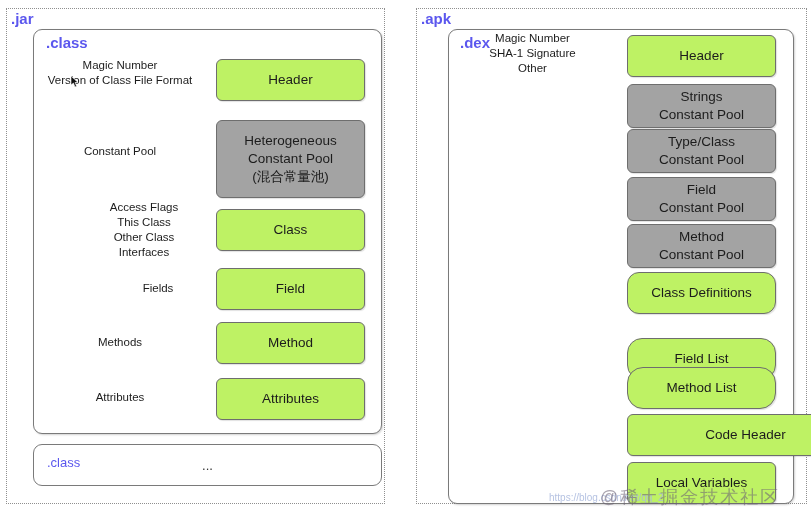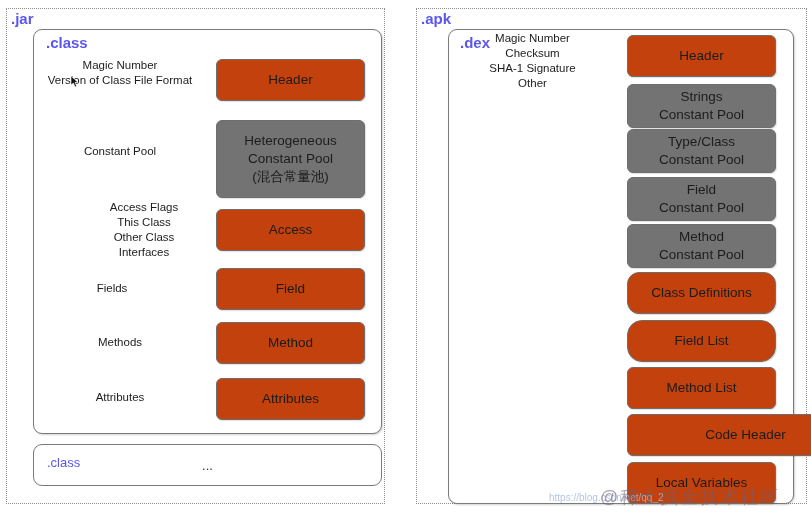--- a/index.html
+++ b/index.html
@@ -13,22 +13,22 @@
   .solid-panel{
     position:absolute;border:1.5px solid #7a7a7a;border-radius:9px;background:#ffffff;
     box-shadow:1px 1px 2px rgba(0,0,0,0.18);
   }
   .node{
     position:absolute;width:147px;border:1.4px solid #6e6e6e;border-radius:6px;
     display:flex;flex-direction:column;align-items:center;justify-content:center;
     font-size:13.5px;line-height:1.32;text-align:center;color:#1c1c1c;
     box-shadow:1px 1px 1px rgba(0,0,0,0.12);
   }
-  .node.pink{background:#c2410c;}
-  .node.blue{background:#737373;}
+  .node.pink{background:#bef264;}
+  .node.blue{background:#a3a3a3;}
   .node span{display:block;}
   .lbl{position:absolute;text-align:center;font-size:11.5px;line-height:15px;color:#1c1c1c;}
   .lbl span{display:block;}
   .more-panel{
     position:absolute;border:1.5px solid #7a7a7a;border-radius:9px;background:#ffffff;
   }
   .ellipsis{
     position:absolute;left:0;right:0;top:0;bottom:0;display:flex;align-items:center;
     justify-content:center;font-size:13px;color:#333;
   }
@@ -60,21 +60,21 @@
   </div>
   <div class="lbl" style="left:33px;top:144px;width:174px;">
     <span>Constant Pool</span>
   </div>
   <div class="lbl" style="left:33px;top:200px;width:174px;margin-left:24px;">
     <span>Access Flags</span>
     <span>This Class</span>
     <span>Other Class</span>
     <span>Interfaces</span>
   </div>
-  <div class="lbl" style="left:25px;top:281px;width:174px;">
+  <div class="lbl" style="left:33px;top:281px;width:174px;padding-left:38px;">
     <span>Fields</span>
   </div>
   <div class="lbl" style="left:33px;top:335px;width:174px;">
     <span>Methods</span>
   </div>
   <div class="lbl" style="left:33px;top:390px;width:174px;">
     <span>Attributes</span>
   </div>
 
   <svg class="cursor-icon" style="left:70px;top:76px;" width="10" height="12" viewBox="0 0 10 12">
@@ -83,21 +83,21 @@
 
   <div class="node pink" style="left:216px;top:59px;height:40px;">
     <span>Header</span>
   </div>
   <div class="node blue" style="left:216px;top:120px;height:76px;">
     <span>Heterogeneous</span>
     <span>Constant Pool</span>
     <span>(混合常量池)</span>
   </div>
   <div class="node pink" style="left:216px;top:209px;height:40px;">
-    <span>Access</span>
+    <span>Class</span>
   </div>
   <div class="node pink" style="left:216px;top:268px;height:40px;">
     <span>Field</span>
   </div>
   <div class="node pink" style="left:216px;top:322px;height:40px;">
     <span>Method</span>
   </div>
   <div class="node pink" style="left:216px;top:378px;height:40px;">
     <span>Attributes</span>
   </div>
@@ -108,21 +108,20 @@
   </div>
 
   <div class="dashed-panel" style="left:416px;top:8px;width:389px;height:494px;"></div>
   <div class="panel-label" style="left:421px;top:10px;">.apk</div>
 
   <div class="solid-panel" style="left:448px;top:29px;width:344px;height:473px;"></div>
   <div class="panel-label" style="left:460px;top:34px;">.dex</div>
 
   <div class="lbl" style="left:448px;top:31px;width:169px;">
     <span>Magic Number</span>
-    <span>Checksum</span>
     <span>SHA-1 Signature</span>
     <span>Other</span>
   </div>
 
   <div class="node pink" style="left:627px;top:35px;height:40px;">
     <span>Header</span>
   </div>
   <div class="node blue" style="left:627px;top:84px;height:42px;">
     <span>Strings</span>
     <span>Constant Pool</span>
@@ -135,24 +134,24 @@
     <span>Field</span>
     <span>Constant Pool</span>
   </div>
   <div class="node blue" style="left:627px;top:224px;height:42px;">
     <span>Method</span>
     <span>Constant Pool</span>
   </div>
   <div class="node pink" style="left:627px;top:272px;height:40px;border-radius:12px;">
     <span>Class Definitions</span>
   </div>
-  <div class="node pink" style="left:627px;top:320px;height:40px;border-radius:15px;">
+  <div class="node pink" style="left:627px;top:338px;height:40px;border-radius:15px;">
     <span>Field List</span>
   </div>
-  <div class="node pink" style="left:627px;top:367px;height:40px;">
+  <div class="node pink" style="left:627px;top:367px;height:40px;border-radius:16px;">
     <span>Method List</span>
   </div>
   <div class="node pink" style="left:627px;top:414px;height:40px;padding-left:44px;">
     <span>Code Header</span>
   </div>
   <div class="node pink" style="left:627px;top:462px;height:40px;">
     <span>Local Variables</span>
   </div>
 
   <div class="wm-url">https://blog.csdn.net/qq_2</div>

